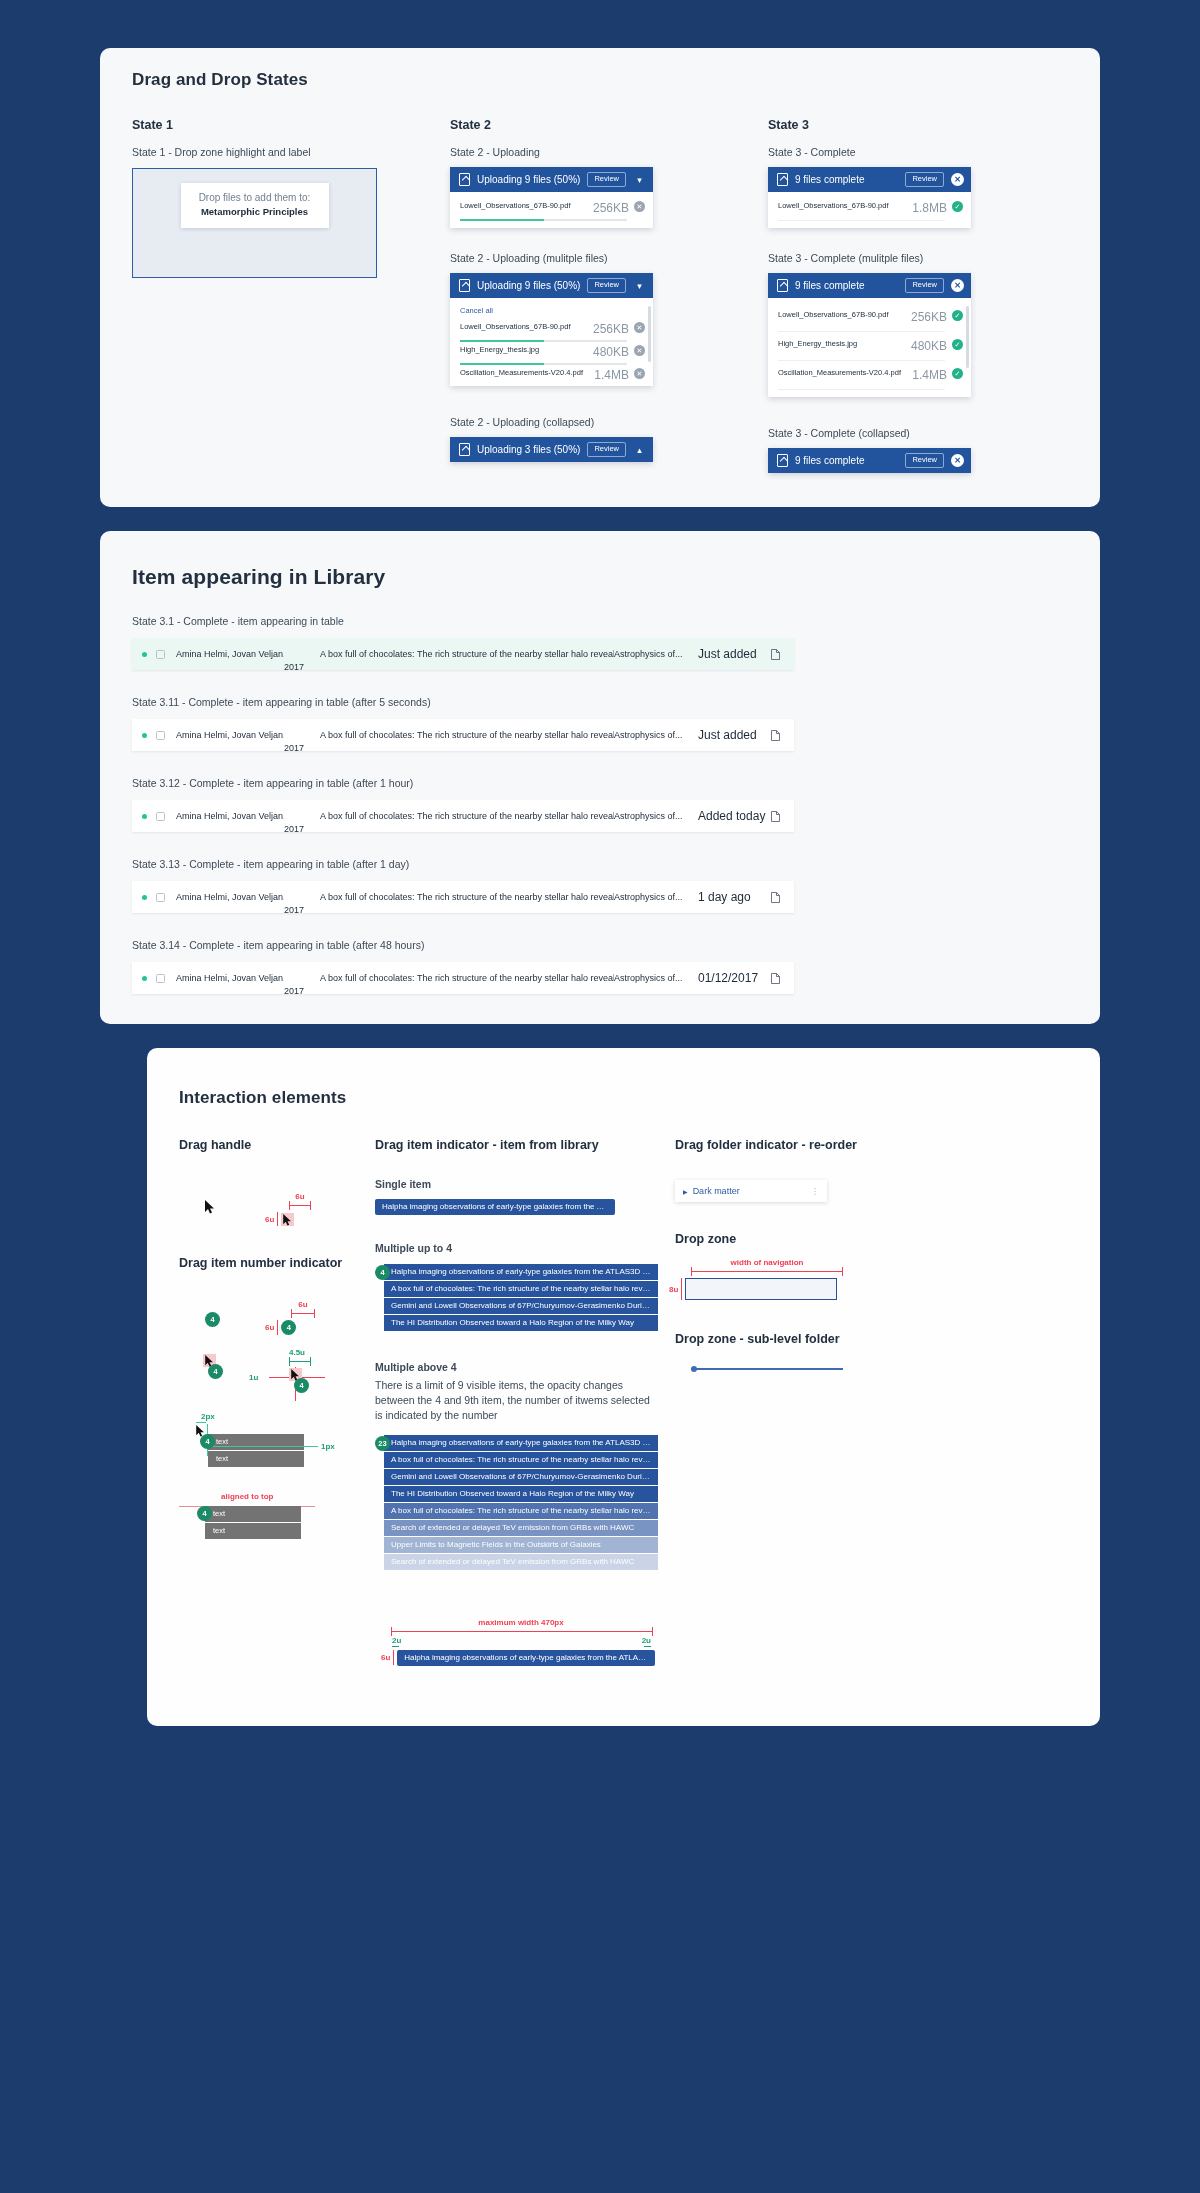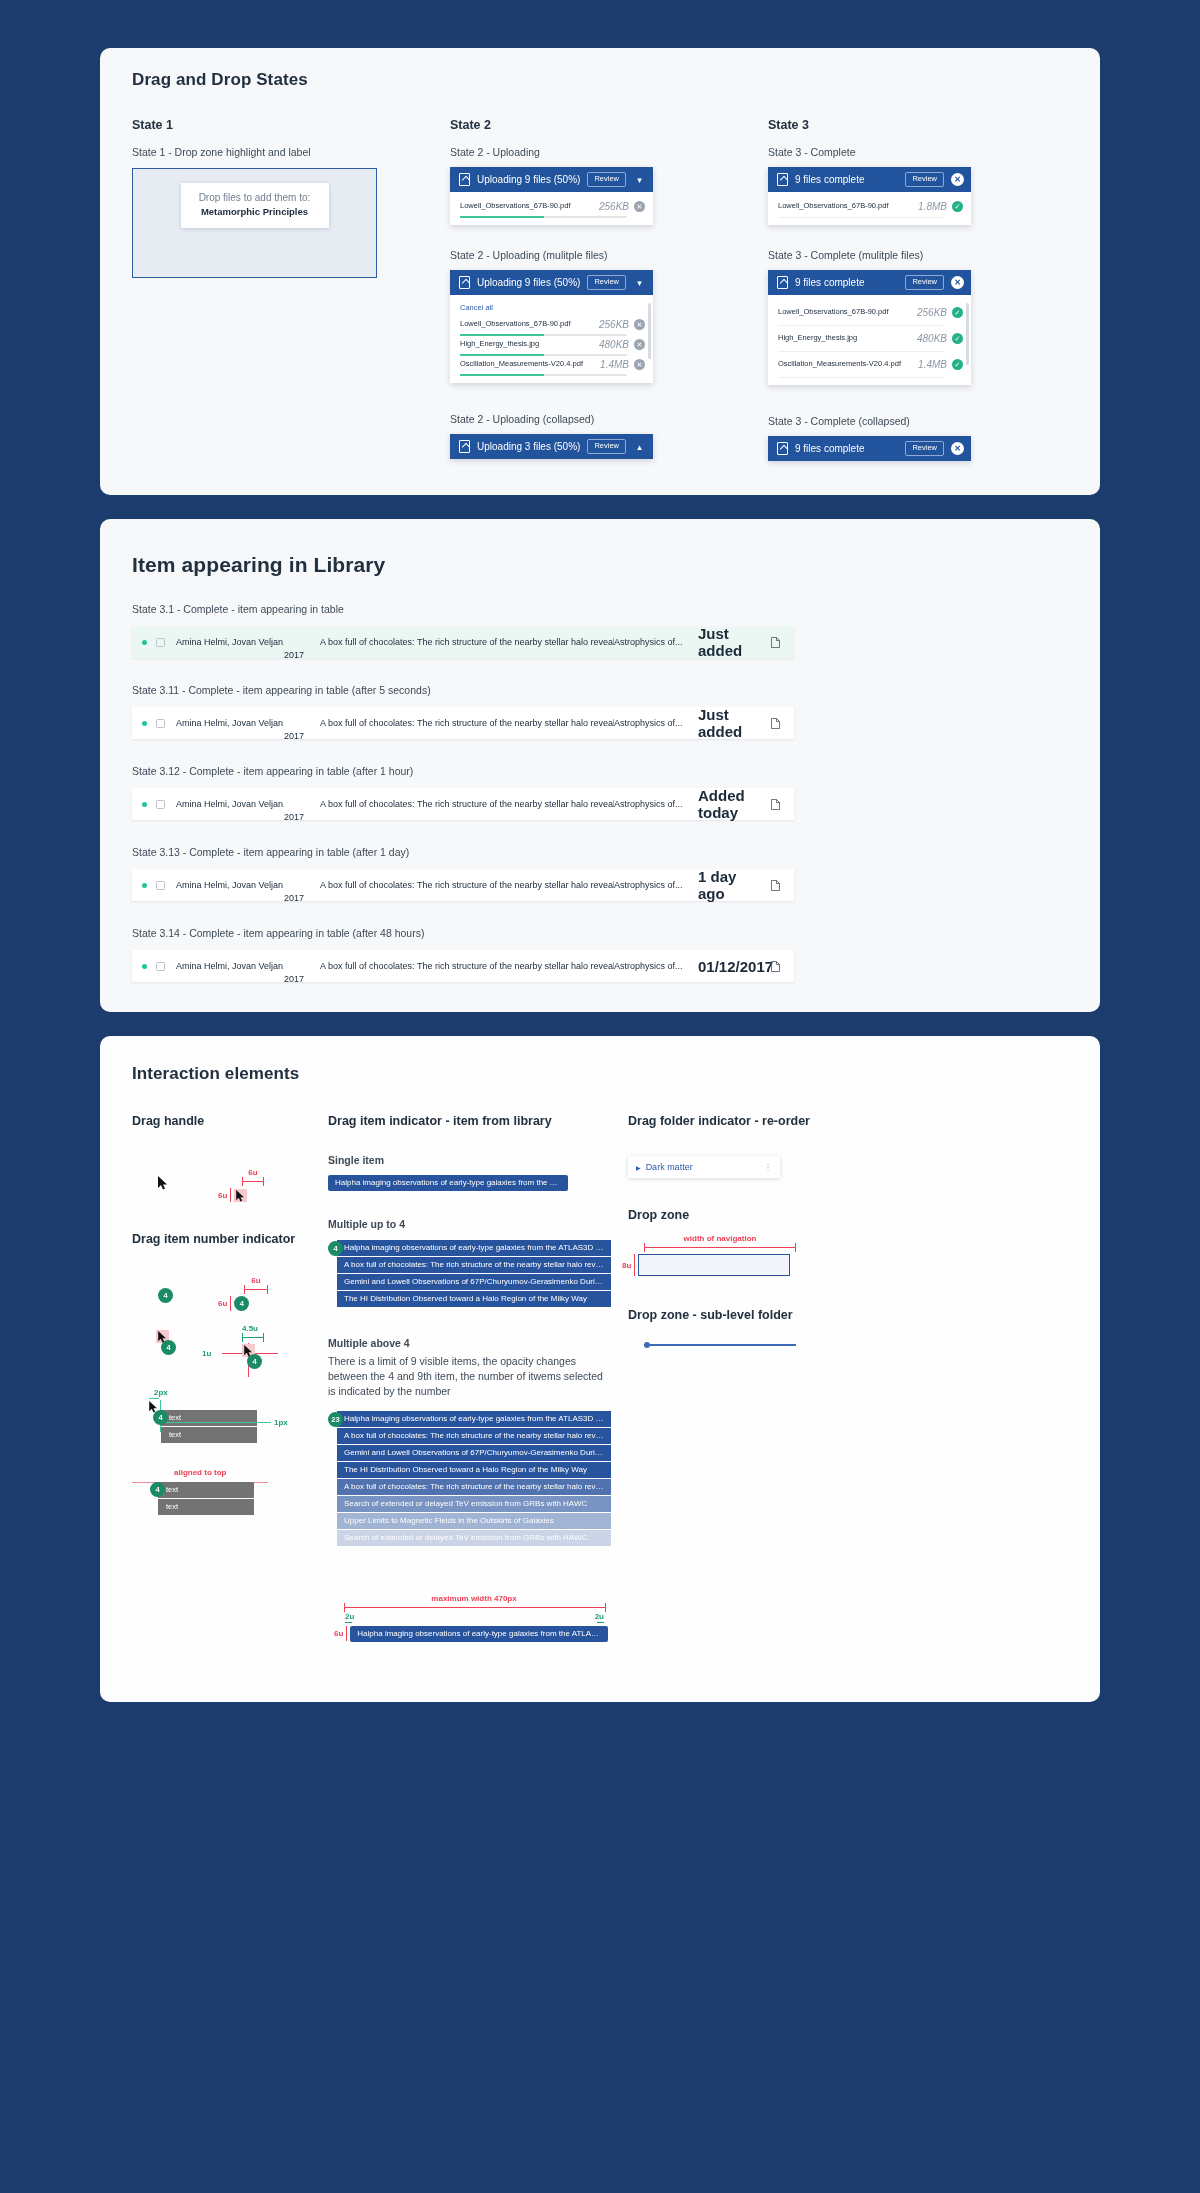--- a/index.html
+++ b/index.html
@@ -94,21 +94,21 @@
     font-weight: bold;
   }
   .upl-body { background: #fff; padding: 6px 0 7px 0; position: relative; }
   .upl-body.scroll { max-height: 88px; overflow: hidden; }
   .upl-body .cancel-all {
     font-size: 7.5px; color: #2f5ca8; padding: 2px 10px 4px 10px;
   }
   .filerow { padding: 3px 8px 0 10px; }
   .filerow .line { display: flex; gap: 5px; }
   .filerow .fname { font-size: 7.5px; color: #1c2a3a; flex: 1; white-space: nowrap; overflow: hidden; }
-  .filerow .fsize { font-size: 10px; color: #8b97a4; font-style: italic; }
+  .filerow .fsize { font-size: 12px; color: #8b97a4; }
   .filerow .cancel {
     width: 11px; height: 11px; border-radius: 50%; background: #9aa5b1;
     color: #fff; font-size: 7px; line-height: 11px; text-align: center;
   }
   .filerow .check {
     width: 11px; height: 11px; border-radius: 50%; background: #23b189;
     color: #fff; font-size: 7px; line-height: 11px; text-align: center;
   }
   .bar { height: 2px; background: #e3e7ec; margin-top: 4px; margin-right: 18px; }
   .bar > i { display: block; height: 2px; background: #3ec79b; }
@@ -143,26 +143,26 @@
   }
   .librow .dot { width: 5px; height: 5px; border-radius: 50%; background: #23c39b; flex: none; }
   .librow .cb {
     width: 9px; height: 9px; border: 1px solid #b9c2cc; border-radius: 1.5px;
     margin-left: 9px; flex: none;
   }
   .librow .c-auth { width: 108px; margin-left: 11px; font-size: 9px; white-space: nowrap; overflow: hidden; }
   .librow .c-year { width: 36px; font-size: 9px; margin-top: 25px; }
   .librow .c-title { flex: 1; font-size: 9px; white-space: nowrap; overflow: hidden; }
   .librow .c-jrnl { width: 84px; font-size: 9px; }
-  .librow .c-when { width: 68px; font-size: 15px; font-weight: bold; }
+  .librow .c-when { width: 68px; font-size: 12px; }
   .librow .c-ico { width: 14px; text-align: right; }
   .filesvg { display: inline-block; vertical-align: middle; }
 
   
-  #card-int { padding: 28px 32px 60px 32px; min-height: 540px; }
+  #card-int { padding: 40px 32px 60px 32px; min-height: 540px; margin-left: 47px; }
   #card-int .grid { display: flex; margin-top: 30px; }
   #card-int .colA { width: 196px; }
   #card-int .colB { width: 300px; }
   #card-int .colC { width: 200px; }
 
   .red { color: #ef4056; font-size: 8px; font-weight: bold; }
   .grn { color: #1f9e79; font-size: 8px; font-weight: bold; }
 
   .pinkbox { background: #f6c9cd; }
 

